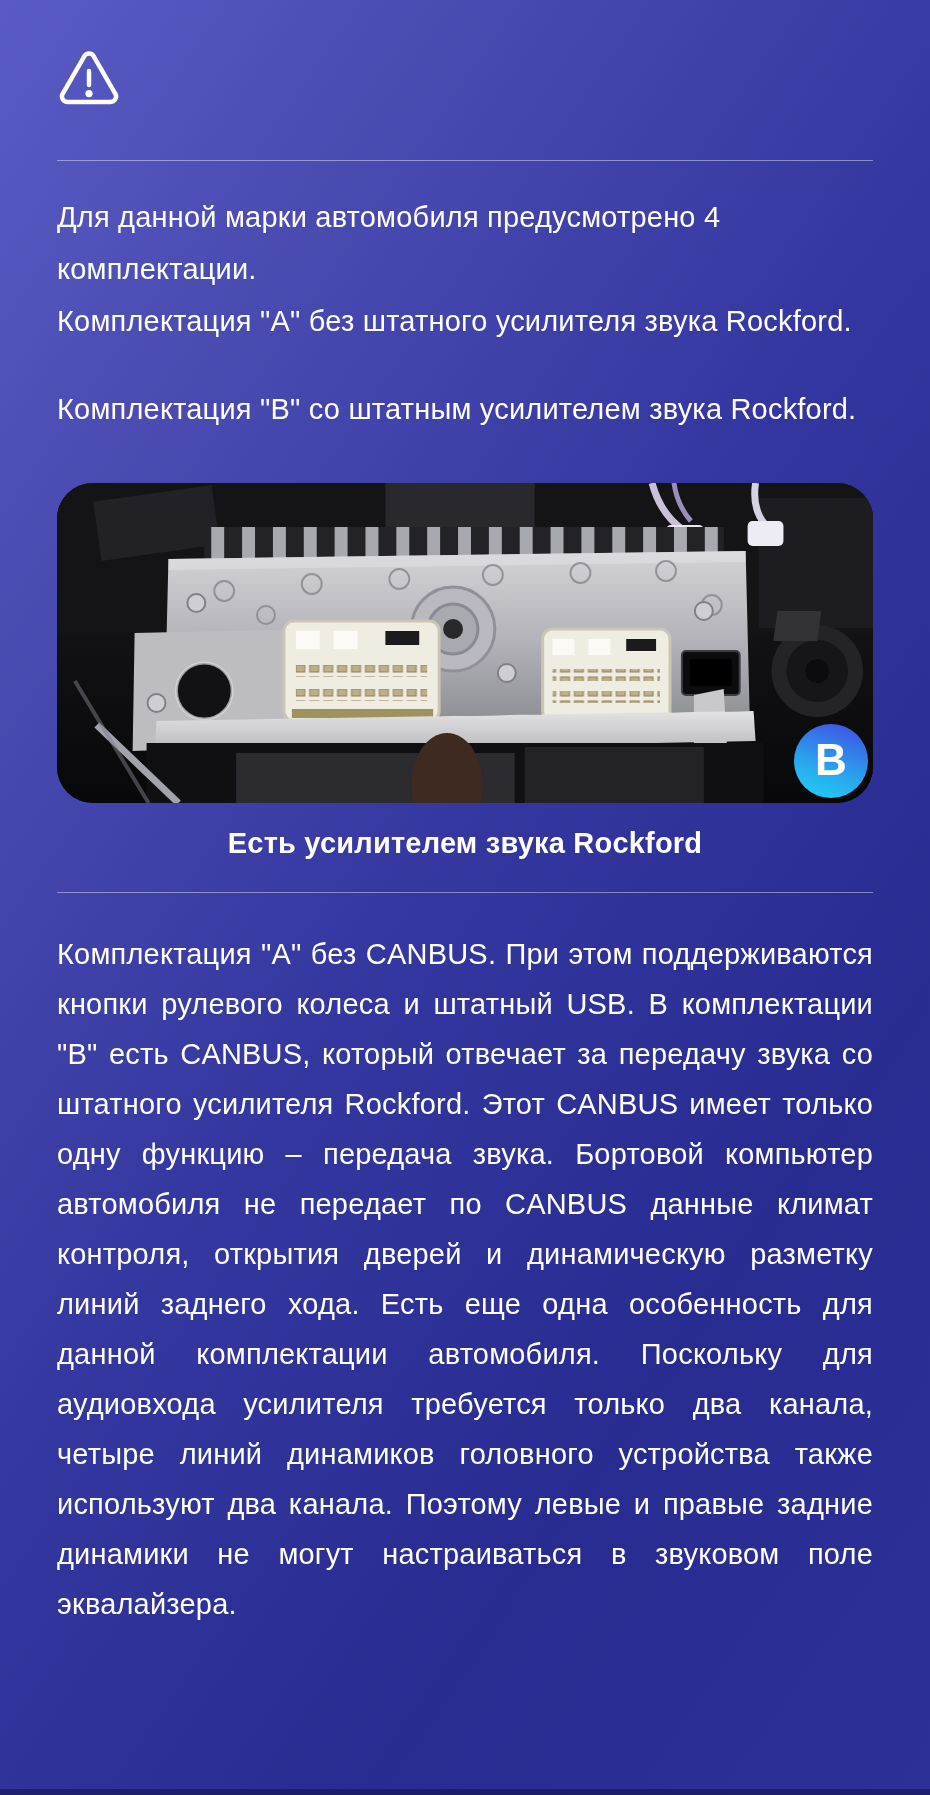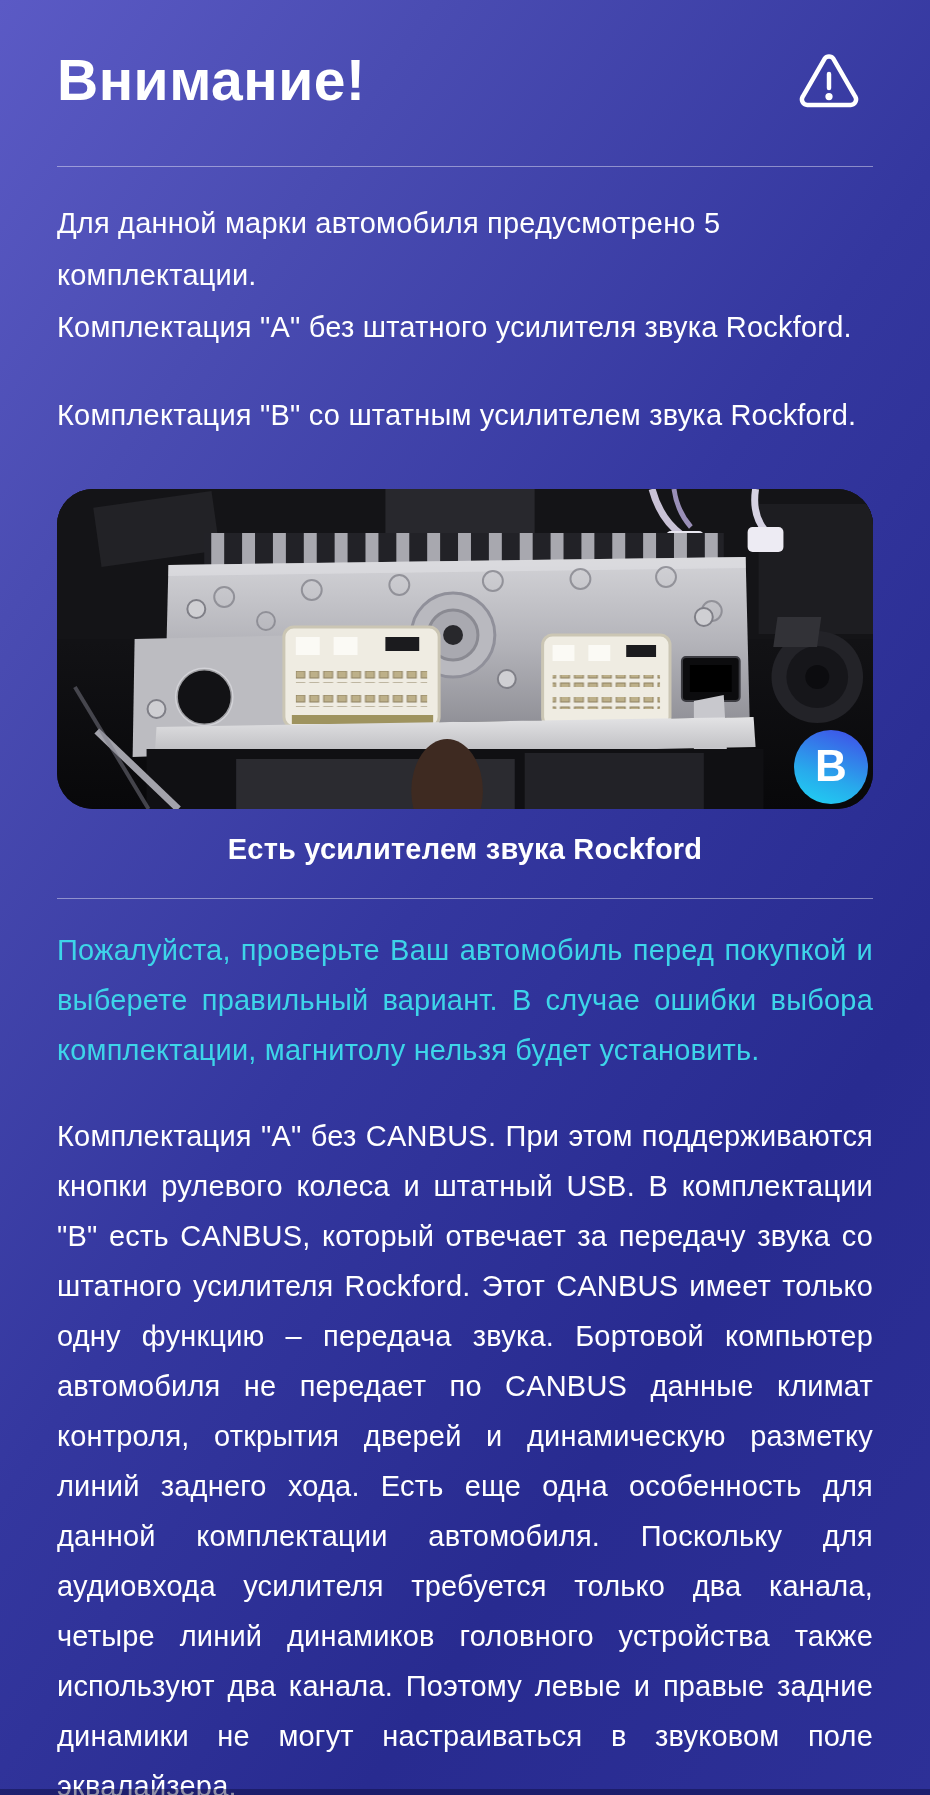--- a/index.html
+++ b/index.html
@@ -104,33 +104,32 @@
     height: 6px;
     background: rgba(10, 12, 60, 0.45);
   }
 </style>
 </head>
 <body>
 
 <div class="page">
 
   <header class="title-row">
-    <h1 class="page-title">Внимание!</h1>
     <span class="warn-icon">
       <svg width="64" height="60" viewBox="0 0 72 66" fill="none" stroke="#ffffff" stroke-width="5" stroke-linecap="round" stroke-linejoin="round">
         <path d="M31 8 a6.2 6.2 0 0 1 10 0 L65.5 50.5 a6.2 6.2 0 0 1 -5 9.5 H11.5 a6.2 6.2 0 0 1 -5 -9.5 Z"></path>
         <line x1="36" y1="25" x2="36" y2="41"></line>
         <circle cx="36" cy="50.5" r="1.6" fill="#ffffff"></circle>
       </svg>
     </span>
   </header>
 
   <hr class="divider">
 
-  <p class="line first">Для данной марки автомобиля предусмотрено 5 комплектации.</p>
+  <p class="line first">Для данной марки автомобиля предусмотрено 4 комплектации.</p>
   <p class="line">Комплектация "А" без штатного усилителя звука Rockford.</p>
   <p class="line gap">Комплектация "В" со штатным усилителем звука Rockford.</p>
 
   <figure class="photo">
     <svg class="photo-art" viewBox="0 0 820 320" preserveAspectRatio="none">
       <defs>
         <linearGradient id="pbg" x1="0" y1="0" x2="0" y2="1">
           <stop offset="0" stop-color="#1b1b1f"></stop>
             <stop offset="1" stop-color="#08080a"></stop>
         </linearGradient>
@@ -236,19 +235,18 @@
 
     <div class="badge">
       <span>B</span>
     </div>
   </figure>
 
   <p class="caption">Есть усилителем звука Rockford</p>
 
   <hr class="divider second">
 
-  <p class="note">Пожалуйста, проверьте Ваш автомобиль перед покупкой и выберете правильный вариант. В случае ошибки выбора комплектации, магнитолу нельзя будет установить.</p>
 
   <p class="body-text">Комплектация "А" без CANBUS. При этом поддерживаются кнопки рулевого колеса и штатный USB. В комплектации "В" есть CANBUS, который отвечает за передачу звука со штатного усилителя Rockford. Этот CANBUS имеет только одну функцию – передача звука. Бортовой компьютер автомобиля не передает по CANBUS данные климат контроля, открытия дверей и динамическую разметку линий заднего хода. Есть еще одна особенность для данной комплектации автомобиля. Поскольку для аудиовхода усилителя требуется только два канала, четыре линий динамиков головного устройства также используют два канала. Поэтому левые и правые задние динамики не могут настраиваться в звуковом поле эквалайзера.</p>
 
 </div>
 
 <div class="bottom-strip"></div>
 
 </body></html>

